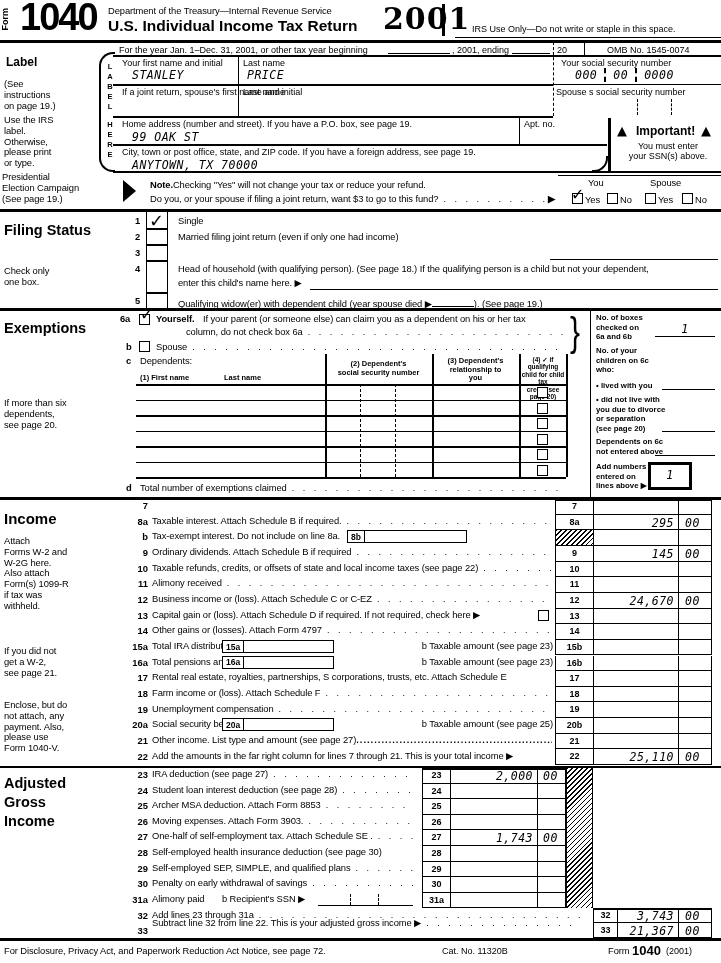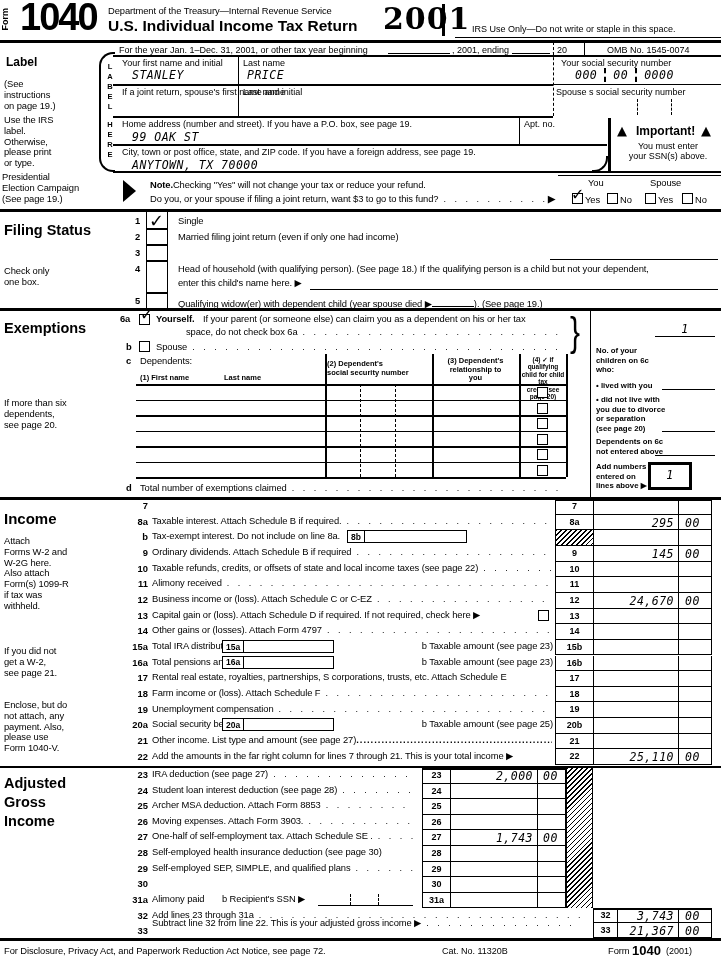--- a/index.html
+++ b/index.html
@@ -195,39 +195,39 @@
     <div class="abs s95 pre" style="left:4px;top:88px">If more than six
 dependents,
 see page 20.</div>
 
     <span class="abs b s95" style="left:120px;top:4px">6a</span>
     <span class="cb" style="left:139px;top:4px"></span>
     <span class="chk" style="left:140px;top:-3px">✓</span>
     <span class="abs b s95" style="left:156px;top:4px">Yourself.</span>
     <span class="abs s95" style="left:203px;top:4px">If your parent (or someone else) can claim you as a dependent on his or her tax</span>
     <div class="flexrow s95" style="left:186px;top:17px;width:380px">
-      <span>space, do not check box 6a</span>
+      <span>column, do not check box 6a</span>
         <span class="dots"></span>
     </div>
     <span class="brace" style="left:570px;top:0px">}</span>
 
     <span class="abs b s95" style="left:126px;top:32px">b</span>
     <span class="cb" style="left:139px;top:31px"></span>
     <div class="flexrow s95" style="left:156px;top:32px;width:410px">
       <span>Spouse</span>
         <span class="dots"></span>
     </div>
 
     <span class="abs b s95" style="left:126px;top:46px">c</span>
     <span class="abs s95" style="left:140px;top:46px">Dependents:</span>
     <div class="vl" style="left:325px;top:44px;height:123px"></div>
     <div class="vl" style="left:432px;top:44px;height:123px"></div>
     <div class="vl" style="left:519px;top:44px;height:123px"></div>
     <div class="vl" style="left:566px;top:44px;height:123px"></div>
-    <div class="abs s75 b pre" style="left:327px;top:50px;width:103px;text-align:left">(2) Dependent's
+    <div class="abs s75 b pre" style="left:327px;top:50px;width:103px;text-align:center">(2) Dependent's
 social security number</div>
     <div class="abs s75 b pre" style="left:434px;top:47px;width:83px;text-align:center">(3) Dependent's
 relationship to
 you</div>
     <div class="abs s65 b pre" style="left:520px;top:46px;width:46px;text-align:center">(4) ✓ if qualifying
 child for child tax
 credit (see page 20)</div>
     <span class="abs s75 b" style="left:140px;top:64px">(1) First name</span>
     <span class="abs s75 b" style="left:224px;top:64px">Last name</span>
     <div class="hl" style="left:136px;top:74px;width:430px"></div>
@@ -246,20 +246,23 @@
     <span class="cb" style="left:537px;top:139px"></span>
     <span class="cb" style="left:537px;top:154.5px"></span>
 
     <span class="abs b s95" style="left:126px;top:173px">d</span>
     <div class="flexrow s95" style="left:140px;top:173px;width:426px">
       <span>Total number of exemptions claimed</span>
         <span class="dots"></span>
     </div>
 
     <div class="vl" style="left:590px;top:0;height:188px;width:1px"></div>
+    <div class="mnote" style="top:3px">No. of boxes
+checked on
+6a and 6b</div>
     <span class="abs val" style="left:660px;top:12px;width:50px;text-align:center">1</span>
     <div class="blank" style="left:655px;top:15px;width:60px;height:11px"></div>
     <div class="mnote" style="top:36px">No. of your
 children on 6c
 who:</div>
     <div class="mnote" style="top:71px">• lived with you</div>
     <div class="blank" style="left:662px;top:68px;width:53px;height:11px"></div>
     <div class="mnote" style="top:85px">• did not live with
 you due to divorce
 or separation
@@ -504,20 +507,24 @@
     <span class="ino" style="top:96.6px">29</span>
     <div class="flexrow s95" style="left:152px;top:96.6px;width:262px">
         <span>Self-employed SEP, SIMPLE, and qualified plans</span>
         <span class="dots"></span>
       </div>
     <div class="tc ano" style="top:95.65px">29</div>
     <div class="tc aamt" style="top:95.65px"></div>
     <div class="tc acents" style="top:95.65px"></div>
 
     <span class="ino" style="top:112.2px">30</span>
+    <div class="flexrow s95" style="left:152px;top:112.2px;width:262px">
+        <span>Penalty on early withdrawal of savings</span>
+        <span class="dots"></span>
+      </div>
     <div class="tc ano" style="top:111.25px">30</div>
     <div class="tc aamt" style="top:111.25px"></div>
     <div class="tc acents" style="top:111.25px"></div>
 
     <span class="ino" style="top:127.8px">31a</span>
     <span class="abs s95" style="left:152px;top:127.8px">Alimony paid</span>
     <span class="abs s95" style="left:222px;top:127.8px">b Recipient's SSN ▶</span>
     <div class="blank" style="left:318px;top:127.8px;width:95px;height:11px"></div>
     <div class="dashv" style="left:350px;top:127.8px;height:11px"></div>
     <div class="dashv" style="left:378px;top:127.8px;height:11px"></div>

